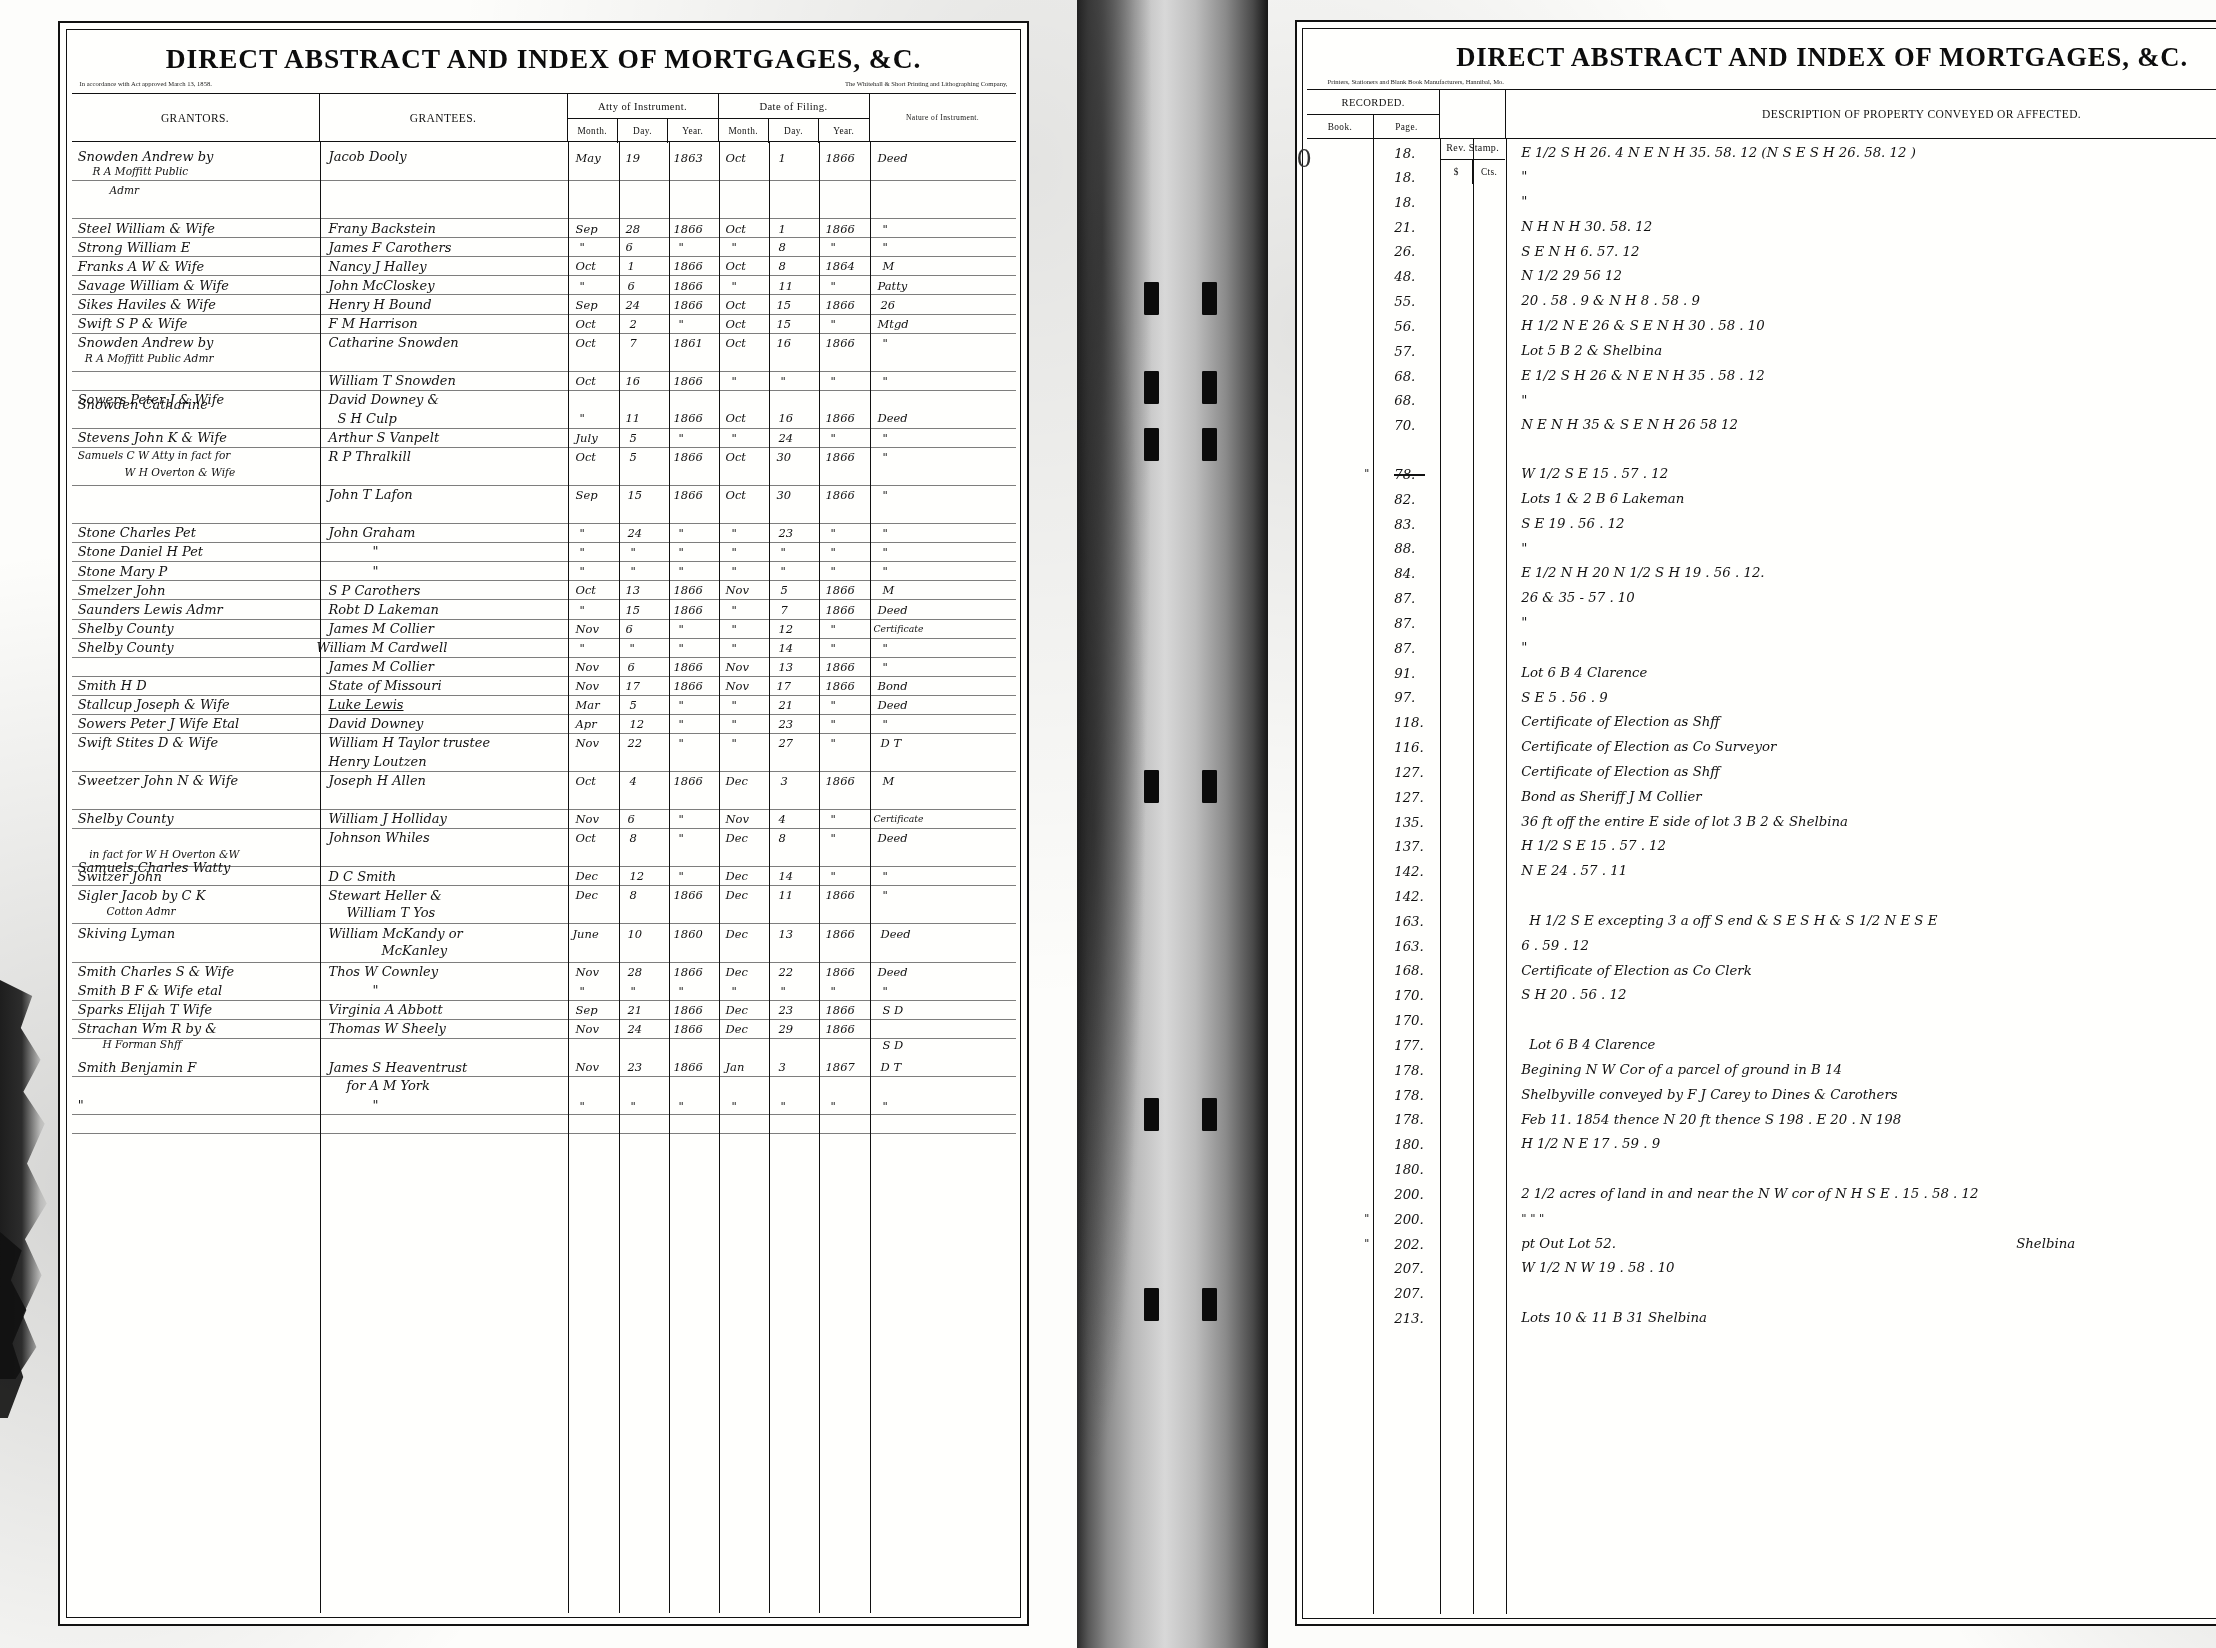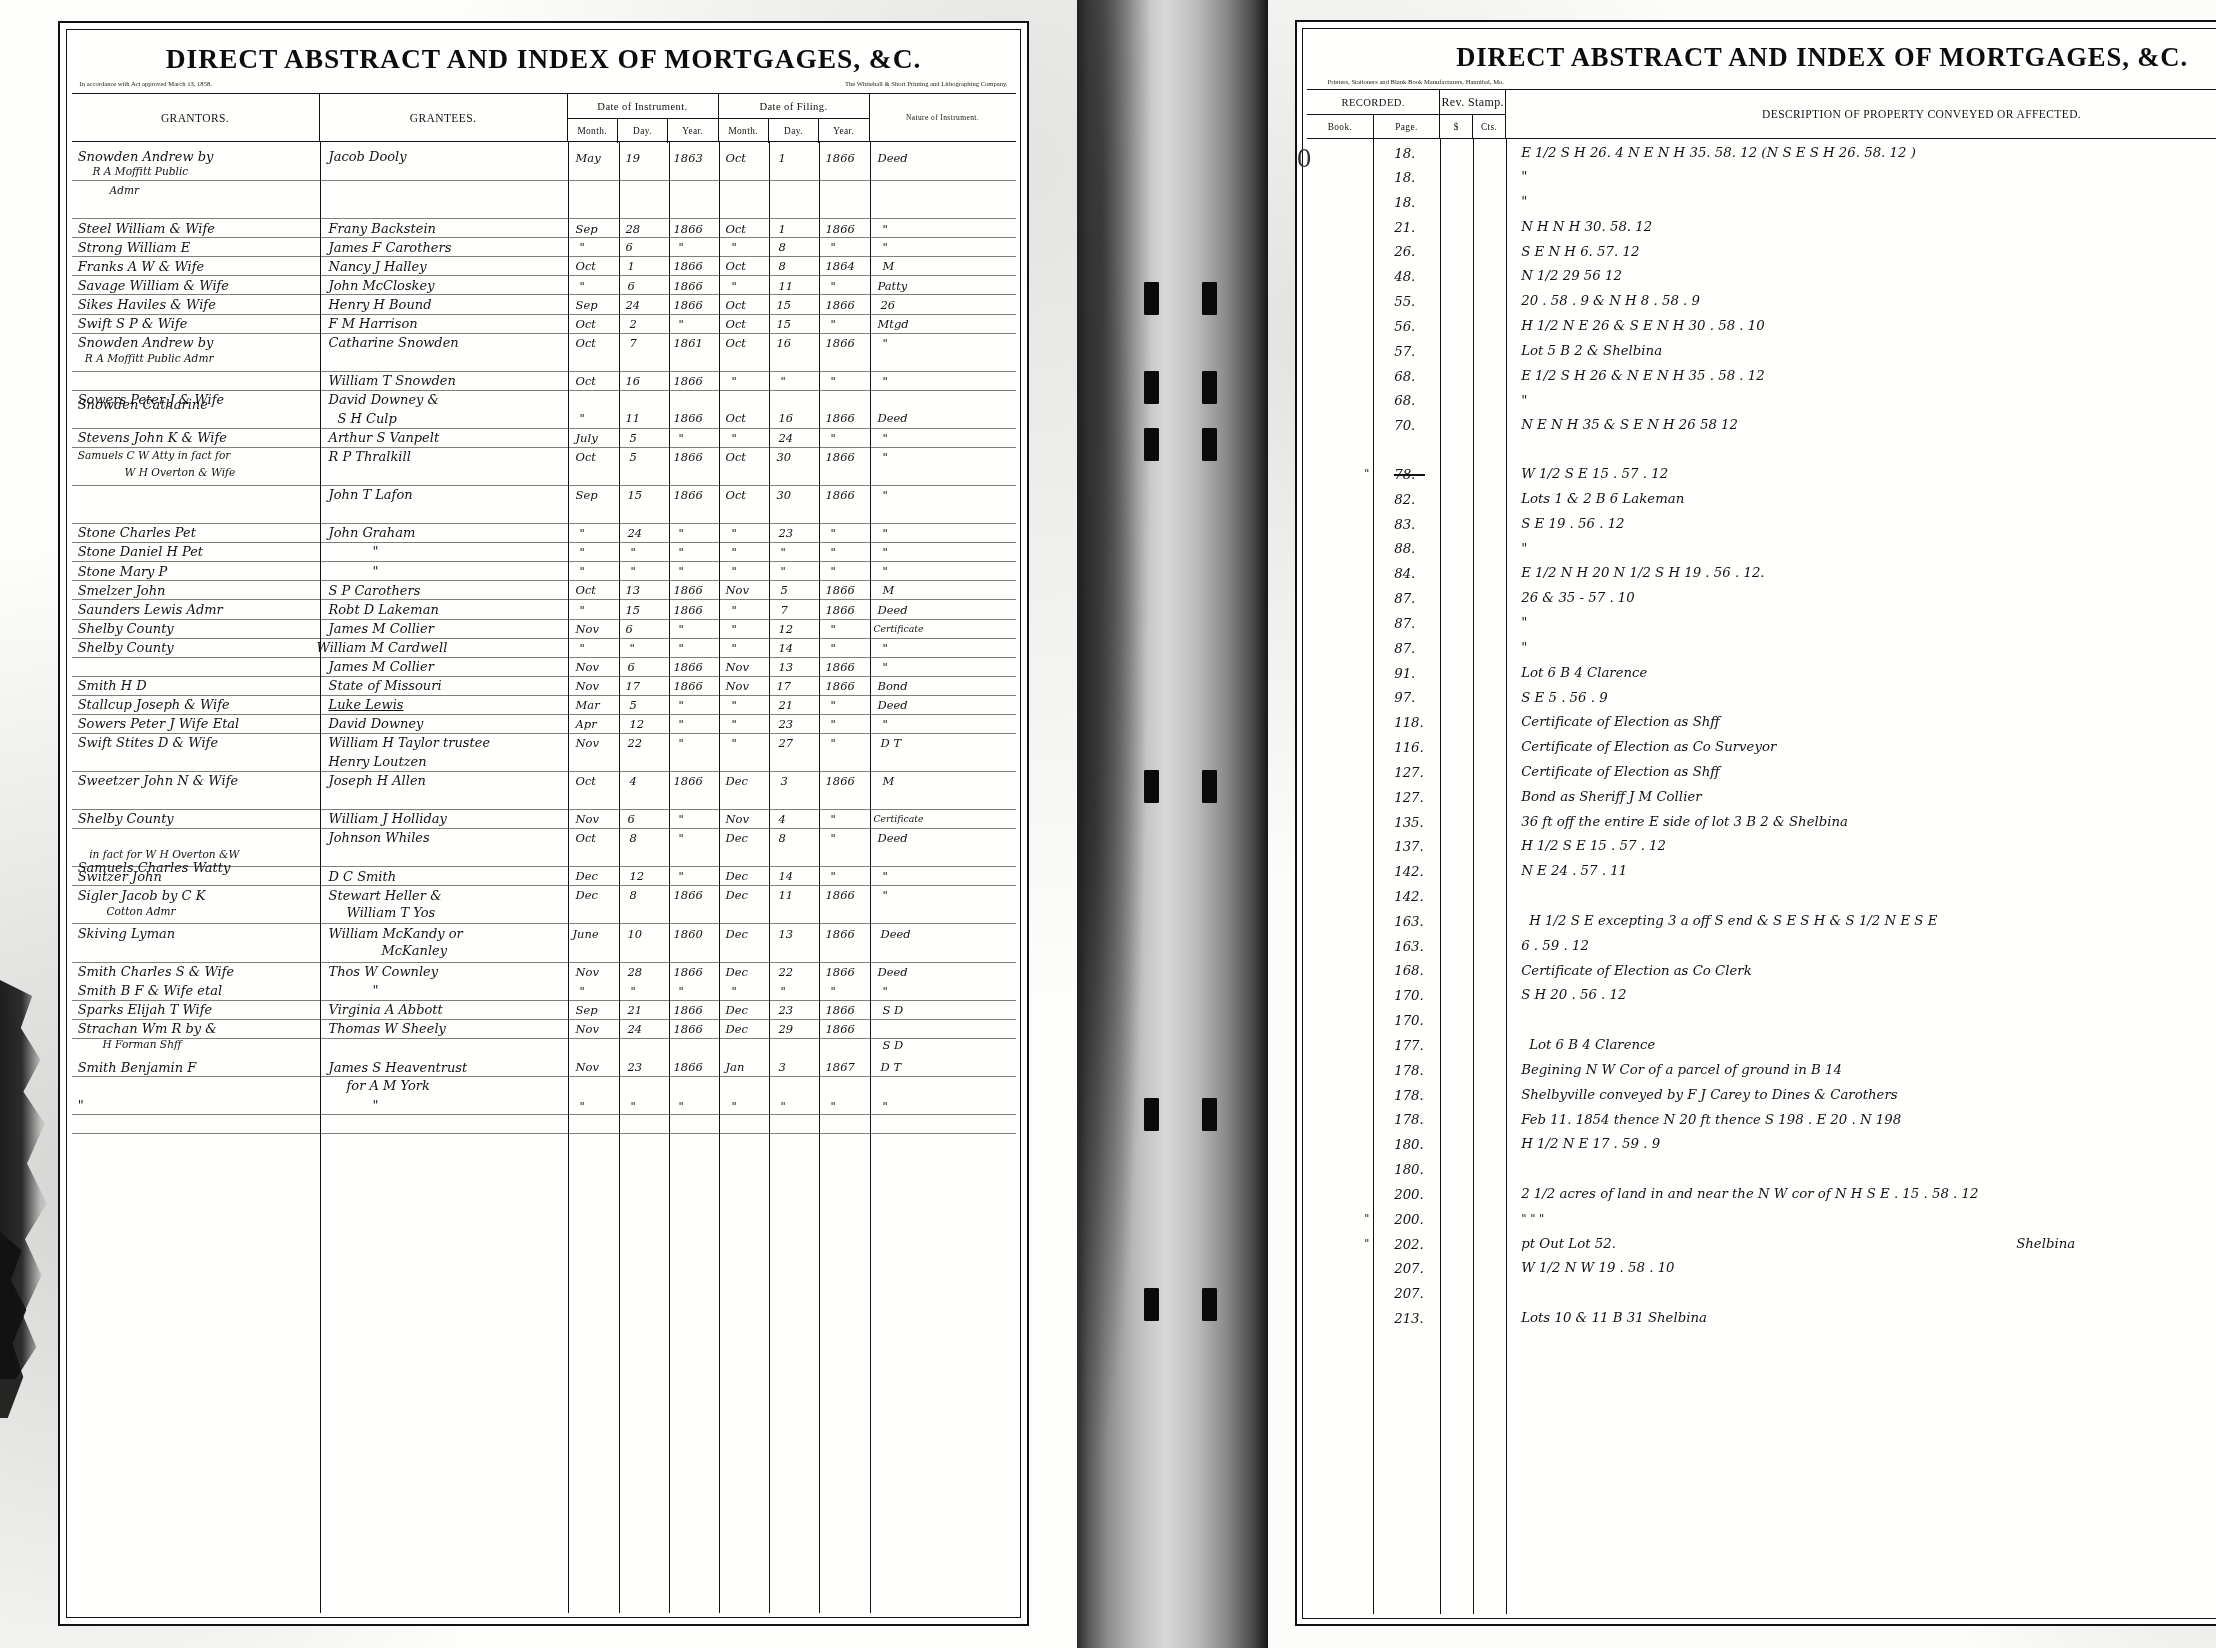--- a/index.html
+++ b/index.html
@@ -281,21 +281,21 @@
 
       <div class="subline-left">
         <span>In accordance with Act approved March 13, 1858.</span>
         <span>The Whitehall &amp; Short Printing and Lithographing Company,</span>
       </div>
 
       <div class="hdr-left">
         <div class="hdr-cell" style="width:248px;">GRANTORS.</div>
         <div class="hdr-cell" style="width:248px;">GRANTEES.</div>
         <div class="hdr-cell hdr-split" style="width:151px;">
-          <div class="top">Date of Instrument.</div>
+          <div class="top">Atty of Instrument.</div>
           <div class="bot">
             <div>Month.</div>
             <div>Day.</div>
             <div>Year.</div>
           </div>
         </div>
         <div class="hdr-cell hdr-split" style="width:151px;">
           <div class="top">Date of Filing.</div>
           <div class="bot">
             <div>Month.</div>
@@ -769,21 +769,21 @@
 
       <div class="hdr-right">
         <div class="hdr-cell hdr-split" style="width:133px;">
           <div class="top">RECORDED.</div>
           <div class="bot">
             <div>Book.</div>
             <div>Page.</div>
           </div>
         </div>
         <div class="hdr-cell hdr-split" style="width:66px;">
-          <div class="top" style="font-size:12px;">Rev. Stamp.</div>
+          <div class="top" style="font-size:10px;margin-top:45px;">Rev. Stamp.</div>
           <div class="bot">
             <div>$</div>
             <div>Cts.</div>
           </div>
         </div>
         <div class="hdr-cell" style="flex:1;">DESCRIPTION OF PROPERTY CONVEYED OR AFFECTED.</div>
       </div>
 
       <div class="body-right">
         <div class="col-lines">

